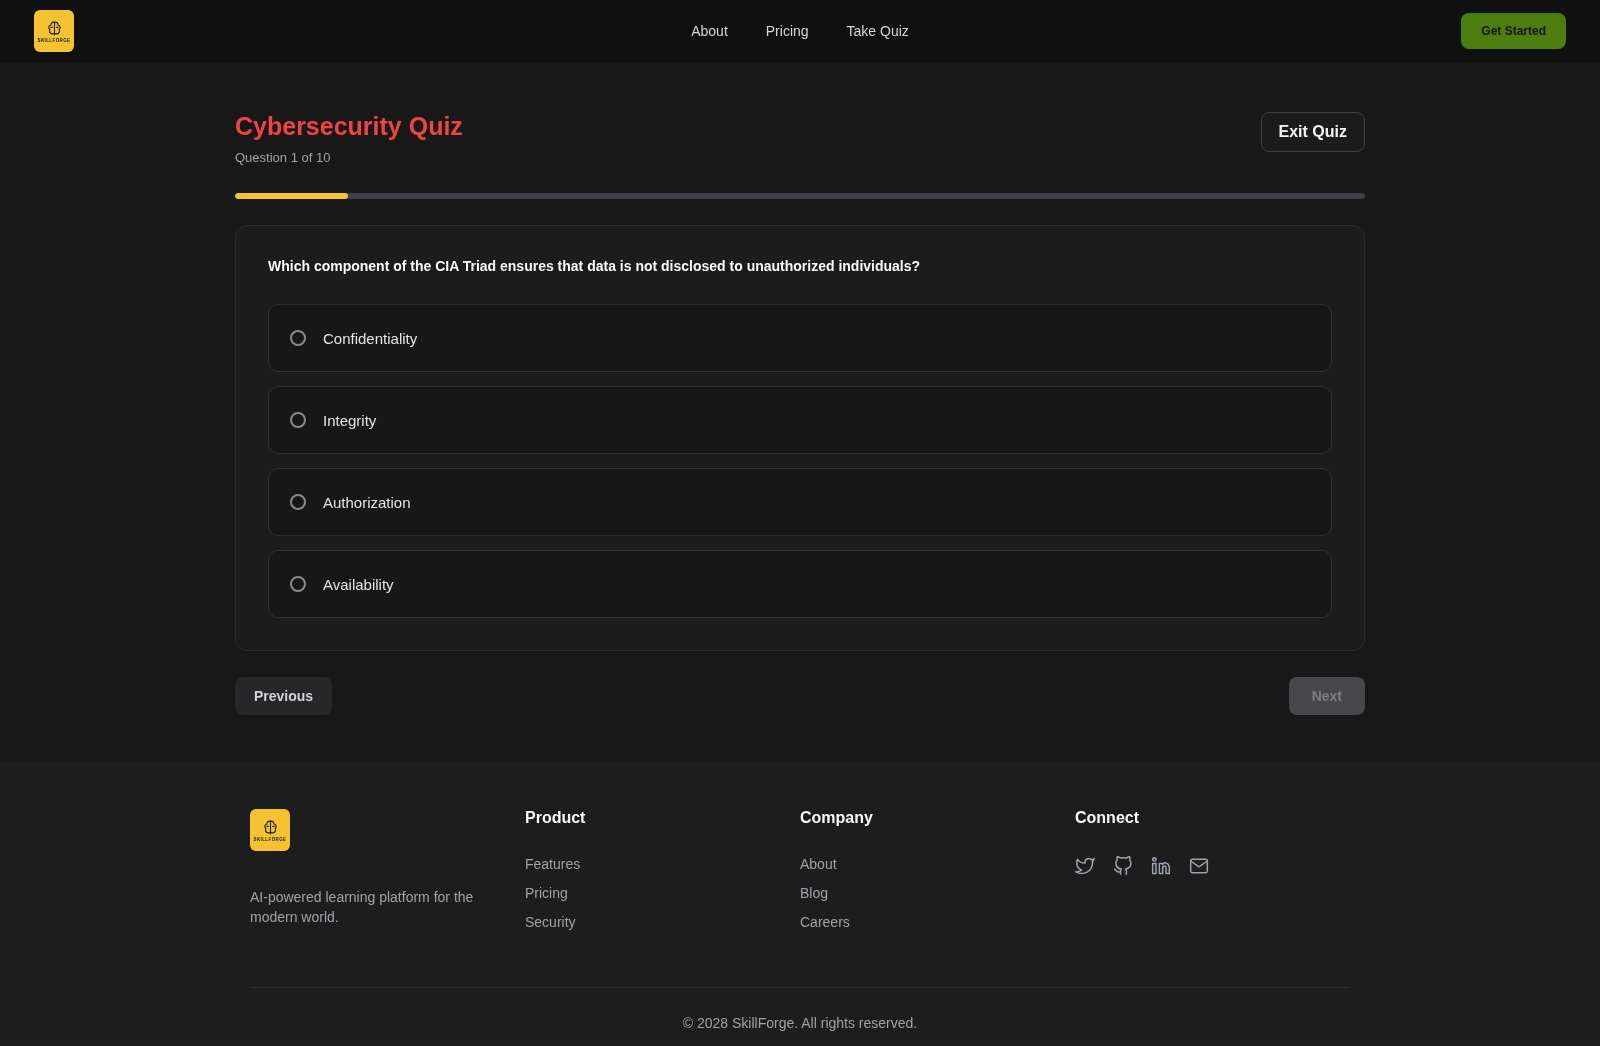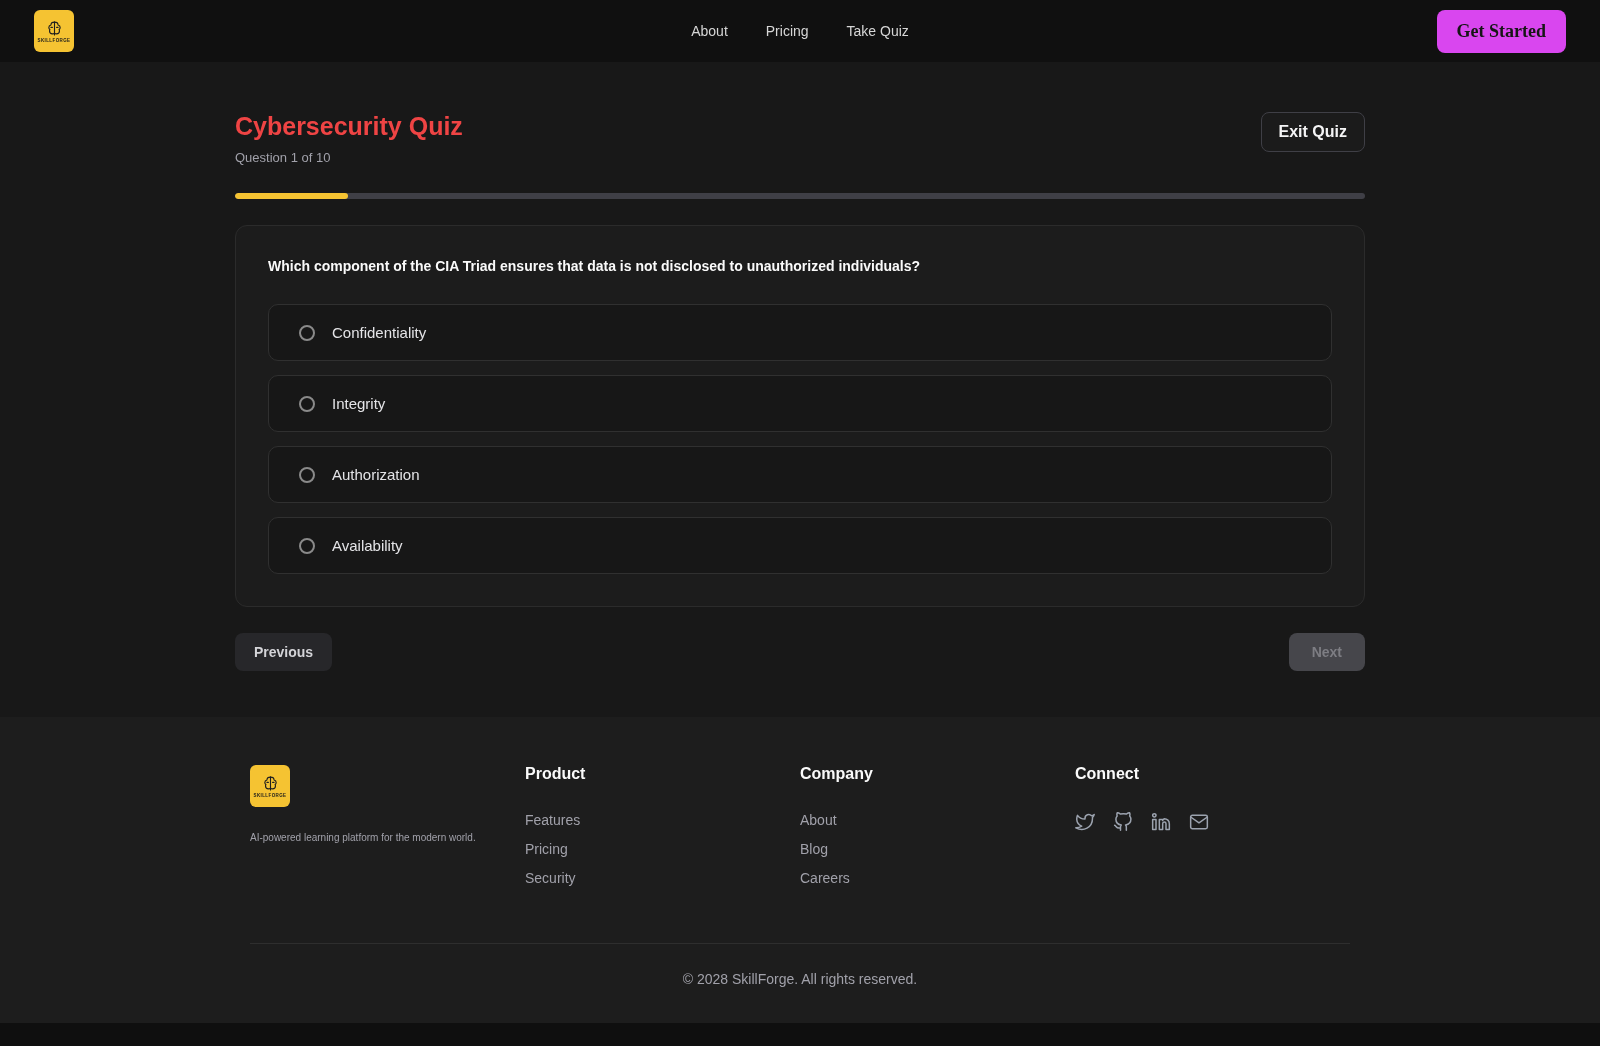--- a/index.html
+++ b/index.html
@@ -19,23 +19,23 @@
   .nav-link { color: #d6d6d6; font-size: 14px; text-decoration: none; cursor: pointer; }
 
   .logo-badge {
     width: 40px; height: 42px; background: #f5c332; border-radius: 6px;
     display: flex; flex-direction: column; align-items: center; justify-content: center;
     gap: 1px; cursor: pointer;
   }
   .logo-badge .logo-text { font-size: 4.5px; font-weight: 700; color: #1c1c1c; letter-spacing: 0.4px; }
 
   .btn-primary {
-    background: #d946ef; color: #161616; border: none; border-radius: 8px;
-    padding: 11px 20px; font-size: 18px; font-weight: 700; cursor: pointer;
-    font-family: Liberation Serif, serif;
+    background: #4d7c0f; color: #161616; border: none; border-radius: 8px;
+    padding: 11px 20px; font-size: 12px; font-weight: 700; cursor: pointer;
+    font-family: Liberation Sans, sans-serif;
   }
 
   
   main { background: #181818; padding: 50px 0 46px; }
   .container { width: 1130px; margin: 0 auto; }
 
   .quiz-header { display: flex; justify-content: space-between; align-items: flex-start; }
   .page-title { font-size: 25px; font-weight: 700; color: #ef4444; }
   .progress-label { font-size: 13px; color: #a1a1aa; margin-top: 9px; }
   .btn-outline {
@@ -48,41 +48,41 @@
 
   .question-card {
     margin-top: 26px; background: #1c1c1c; border: 1px solid #2b2b2b;
     border-radius: 12px; padding: 32px;
   }
   .question-text { font-size: 14px; font-weight: 700; color: #fafafa; margin-bottom: 30px; }
 
   .option {
     display: flex; align-items: center; gap: 17px;
     background: #171717; border: 1px solid #303030; border-radius: 10px;
-    height: 57px; padding: 0 30px; margin-bottom: 14px; cursor: pointer;
+    height: 68px; padding: 0 21px; margin-bottom: 14px; cursor: pointer;
   }
   .option:last-child { margin-bottom: 0; }
   .radio { width: 16px; height: 16px; border: 2px solid #8a8a8a; border-radius: 50%; flex: none; }
   .option-label { font-size: 15px; color: #e4e4e7; }
 
   .quiz-nav { display: flex; justify-content: space-between; margin-top: 26px; }
   .btn-secondary {
     background: #27272a; color: #d4d4d8; border: none; border-radius: 8px;
     padding: 11px 19px; font-size: 14px; font-weight: 700; cursor: pointer; font-family: inherit;
   }
   .btn-disabled {
     background: #46464b; color: #7d7d83; border: none; border-radius: 8px;
     padding: 11px 23px; font-size: 14px; font-weight: 700; cursor: default; font-family: inherit;
   }
 
   
   footer { background: #1d1d1d; padding: 48px 0 0; }
   .footer-container { width: 1100px; margin: 0 auto; }
   .footer-grid { display: grid; grid-template-columns: repeat(4, 1fr); }
-  .footer-tagline { margin-top: 24px; font-size: 10px; color: #a1a1aa; line-height: 1.45; max-width: 235px; }
+  .footer-tagline { margin-top: 36px; font-size: 14px; color: #a1a1aa; line-height: 1.45; max-width: 235px; }
   .footer-col-title { font-size: 16px; font-weight: 700; margin-bottom: 29px; color: #fafafa; }
   .footer-link { display: block; font-size: 14px; color: #a1a1aa; text-decoration: none; margin-bottom: 13px; cursor: pointer; }
   .social-row { display: flex; gap: 18px; }
   .social-icon { color: #9ca3af; cursor: pointer; display: inline-flex; }
   .footer-divider { border: none; border-top: 1px solid #2e2e2e; margin-top: 44px; }
   .copyright { text-align: center; font-size: 14px; color: #a1a1aa; padding: 27px 0 36px; }
 </style>
 </head>
 <body>
 

